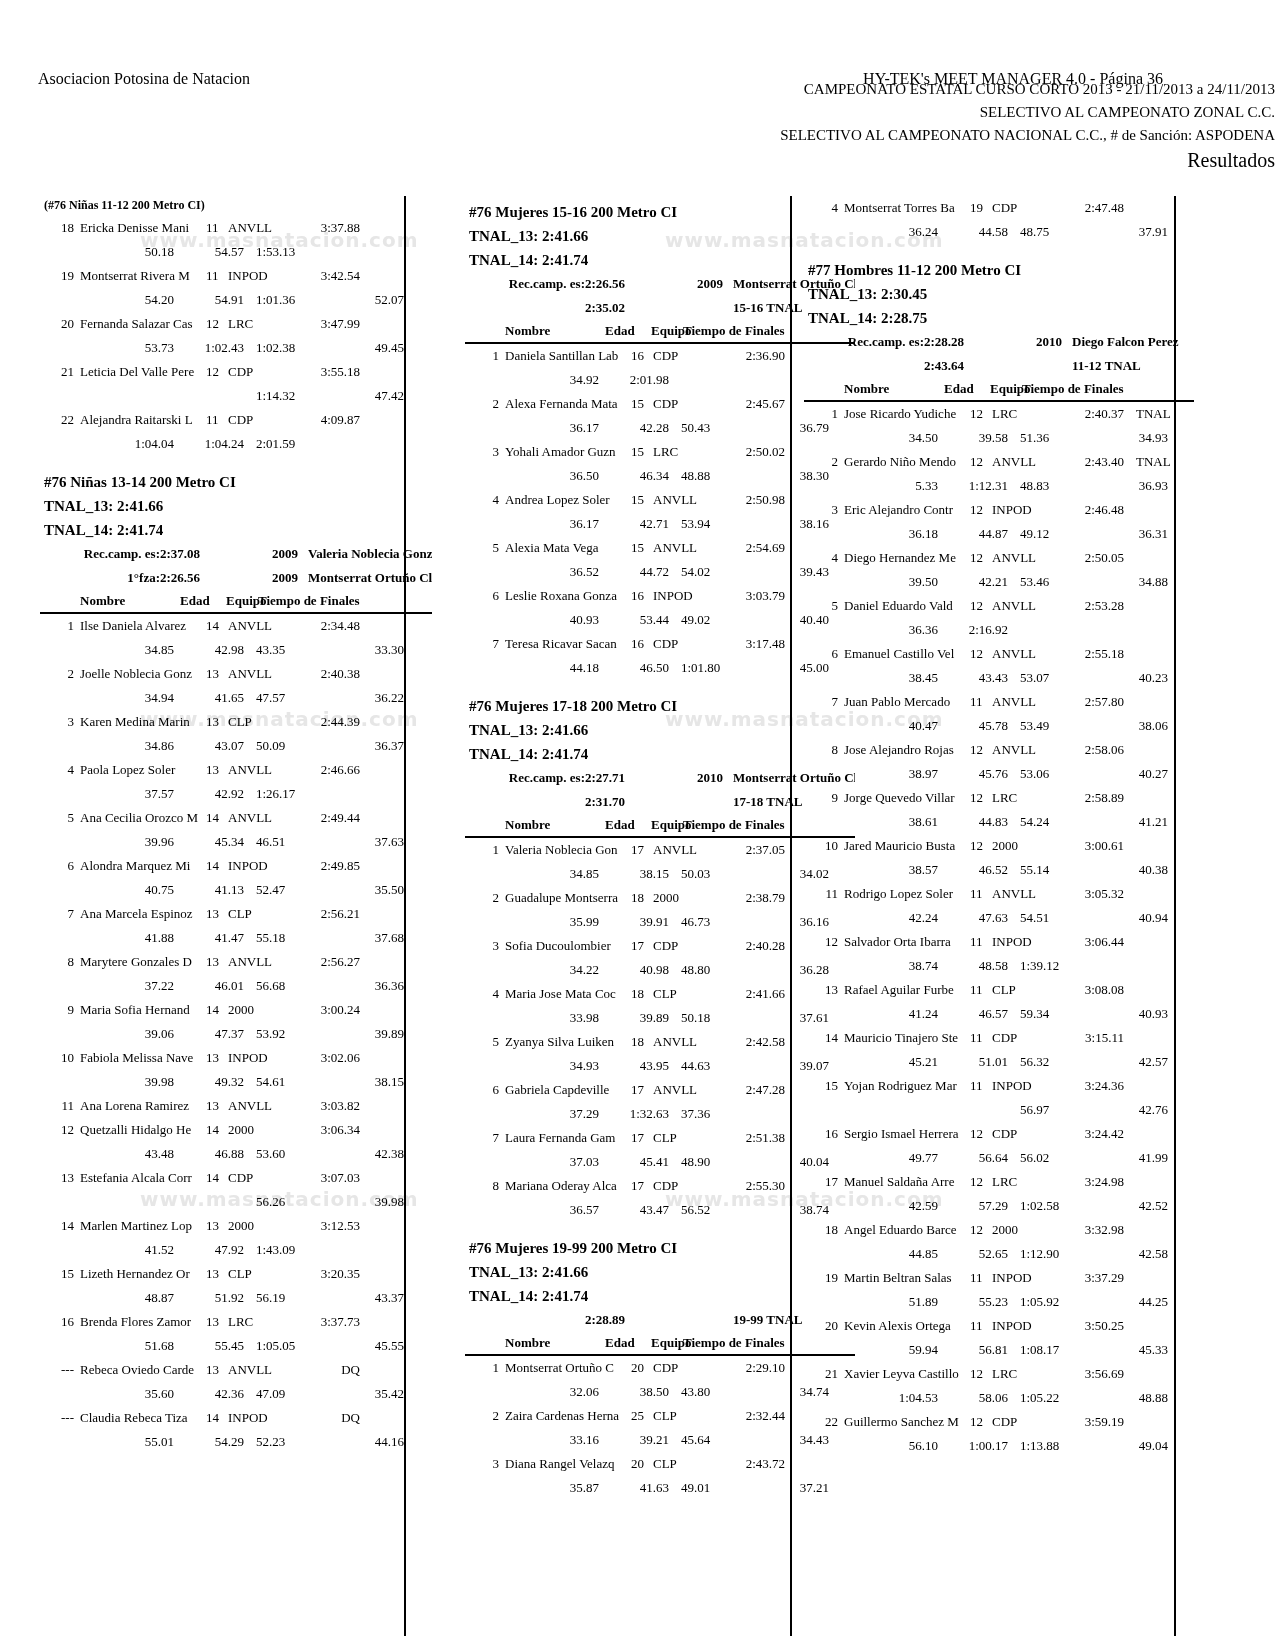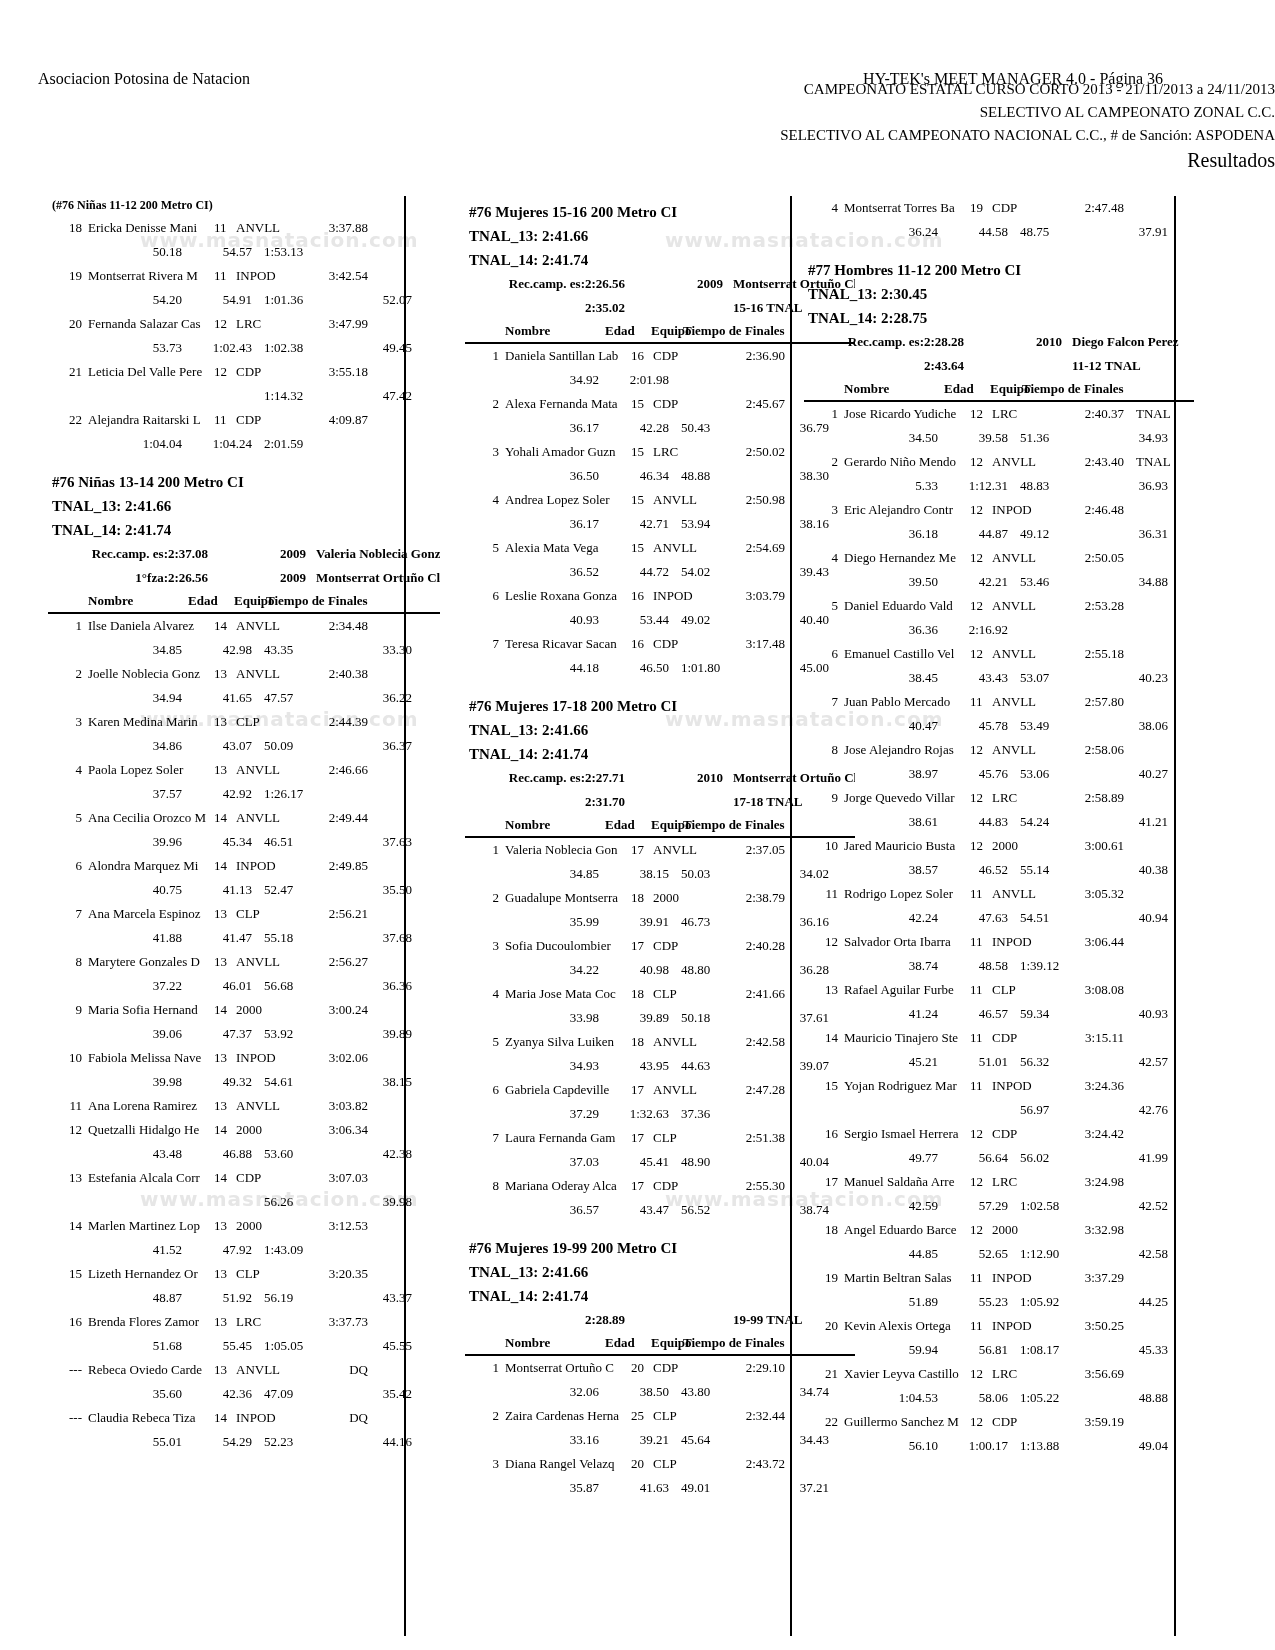--- a/index.html
+++ b/index.html
@@ -5,21 +5,21 @@
   html, body { margin: 0; padding: 0; background: #ffffff; }
   body {
     width: 1275px; height: 1650px; position: relative; overflow: hidden;
     font-family: "Liberation Serif", "DejaVu Serif", serif; color: #000;
   }
   .hdr-left { position: absolute; left: 38px; top: 70px; font-size: 16px; }
   .hdr-right { position: absolute; right: 112px; top: 70px; font-size: 16px; text-align: center; }
   .titles { position: absolute; left: 0; width: 1275px; top: 78px; text-align: right; font-weight: normal; font-size: 15px; line-height: 23px; }
   .titles .res { font-size: 20px; line-height: 26px; }
   .col { position: absolute; top: 196px; font-size: 13px; }
-  .col1 { left: 52px; width: 388px; }
+  .col1 { left: 44px; width: 388px; }
   .col2 { left: 440px; width: 386px; }
   .col3 { left: 846px; width: 386px; }
   .vline { position: absolute; top: 196px; width: 2px; height: 1440px; background: #000; }
   .row { height: 24px; line-height: 24px; white-space: nowrap; position: relative; }
   .ev-title { font-weight: bold; font-size: 15px; height: 24px; line-height: 24px; white-space: nowrap; }
   .ev-title.cont { font-size: 12px; height: 20px; line-height: 18px; }
   .gap { height: 14px; }
   .rec { font-weight: bold; font-size: 13px; height: 24px; line-height: 24px; white-space: nowrap; overflow: hidden; }
   .rec .lbl { display: inline-block; width: 116px; text-align: right; }
   .rec .t { display: inline-block; width: 80px; text-align: left; }

